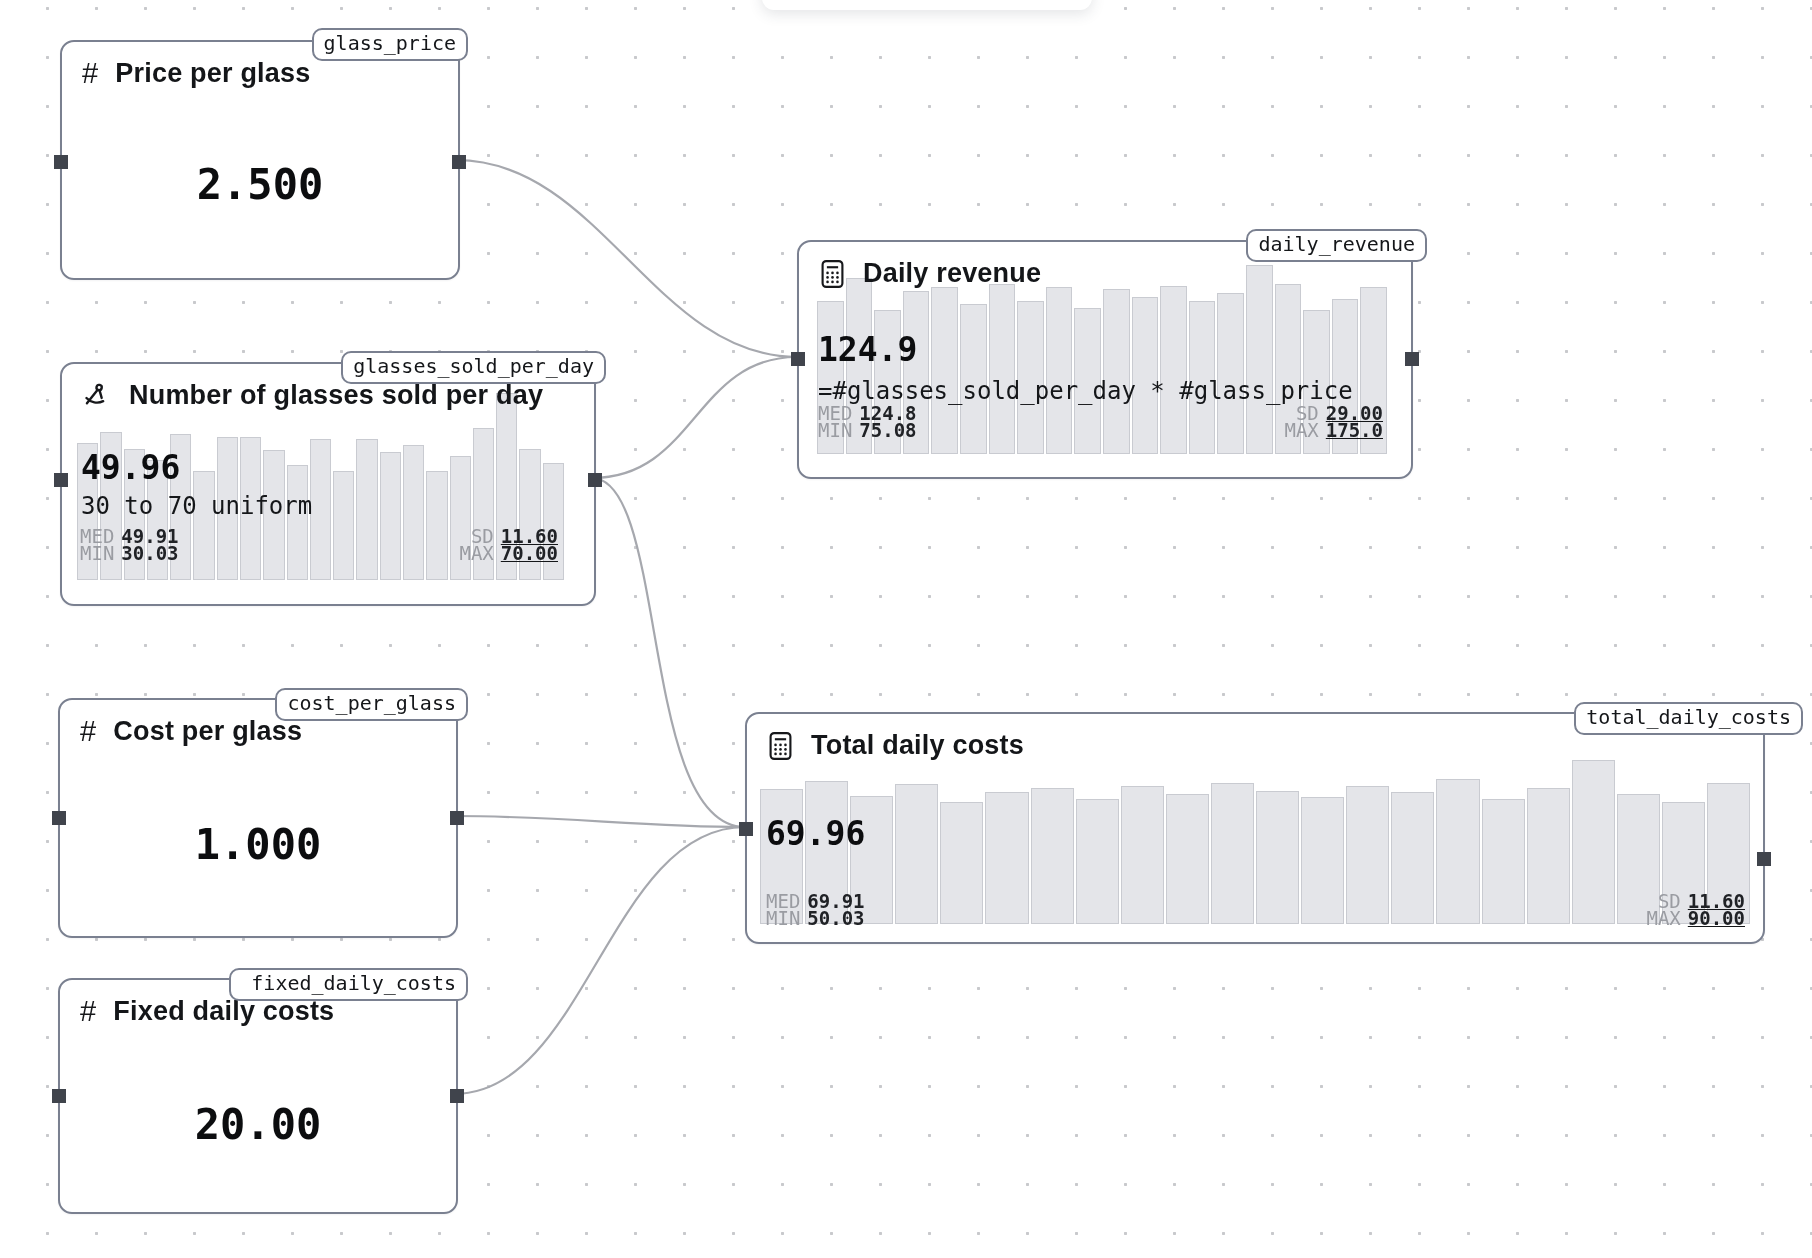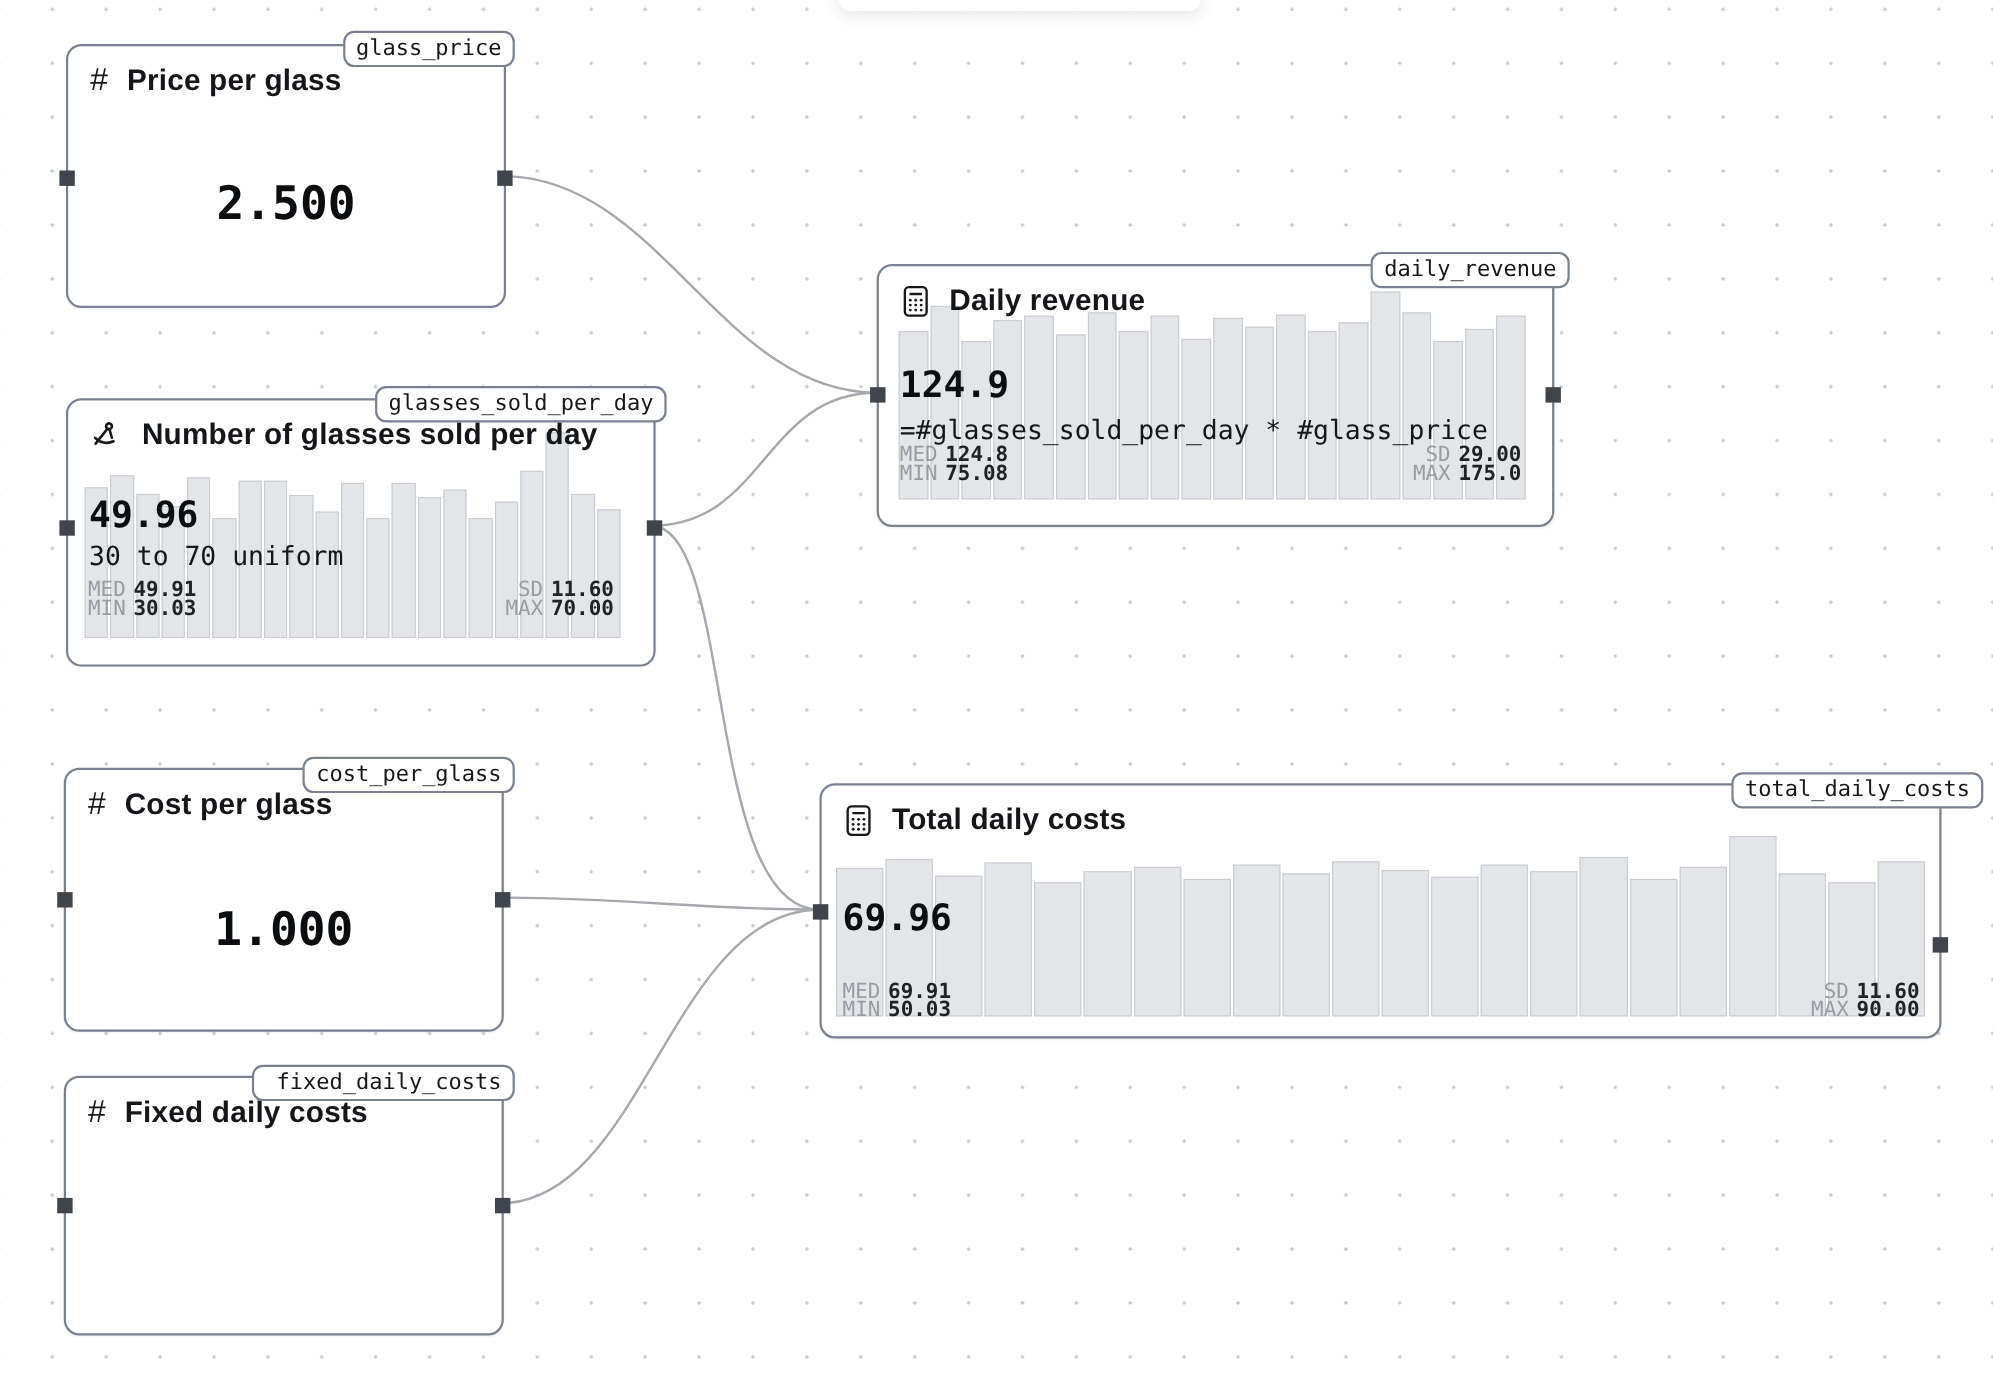--- a/index.html
+++ b/index.html
@@ -54,21 +54,21 @@
     position:absolute;left:19px;z-index:3;white-space:nowrap;
     font-family:"DejaVu Sans Mono",monospace;font-size:24px;color:#141619;
   }
   .stats{
     position:absolute;z-index:3;
     font-family:"DejaVu Sans Mono",monospace;font-size:19px;line-height:17px;
     color:#141619;white-space:nowrap;
   }
   .stats .slab{display:inline-block;min-width:34px;text-align:right;margin-right:7px;color:#9a9ca2;}
   .stats .sval{font-weight:bold;color:#202226;}
-  .stats.right{text-align:right;}
+  .stats.right{text-align:right;text-decoration:underline;}
   .hist{
     position:absolute;z-index:1;
     display:flex;align-items:flex-end;gap:2px;
   }
   .hist .bar{
     flex:1 1 0;background:#e4e5e9;
     border:1.5px solid #c9cbd1;
   }
   .port{
     position:absolute;width:14px;height:14px;background:#40444c;z-index:6;
@@ -216,20 +216,21 @@
     <div class="port" style="left:-8px;top:111px;"></div>
     <div class="port" style="right:-8px;top:111px;"></div>
   </div>
 
   <div class="node" style="left:58px;top:978px;width:396px;height:232px;">
     <div class="tag" style="right:-12px;top:-12px;padding-left:20px;">fixed_daily_costs</div>
     <div class="titlerow">
       <span class="hashglyph">#</span>
       <span>Fixed daily costs</span>
     </div>
+    <div class="bigval val-plain" style="top:120px;">20.00</div>
     <div class="port" style="left:-8px;top:109px;"></div>
     <div class="port" style="right:-8px;top:109px;"></div>
   </div>
 
   <div class="node" style="left:745px;top:712px;width:1016px;height:228px;">
     <div class="tag" style="right:-40px;top:-12px;">total_daily_costs</div>
     <div class="hist" style="left:13px;right:13px;top:48px;bottom:18px;">
         <div class="bar" style="height: 82%;"></div>
         <div class="bar" style="height: 87%;"></div>
         <div class="bar" style="height: 78%;"></div>

